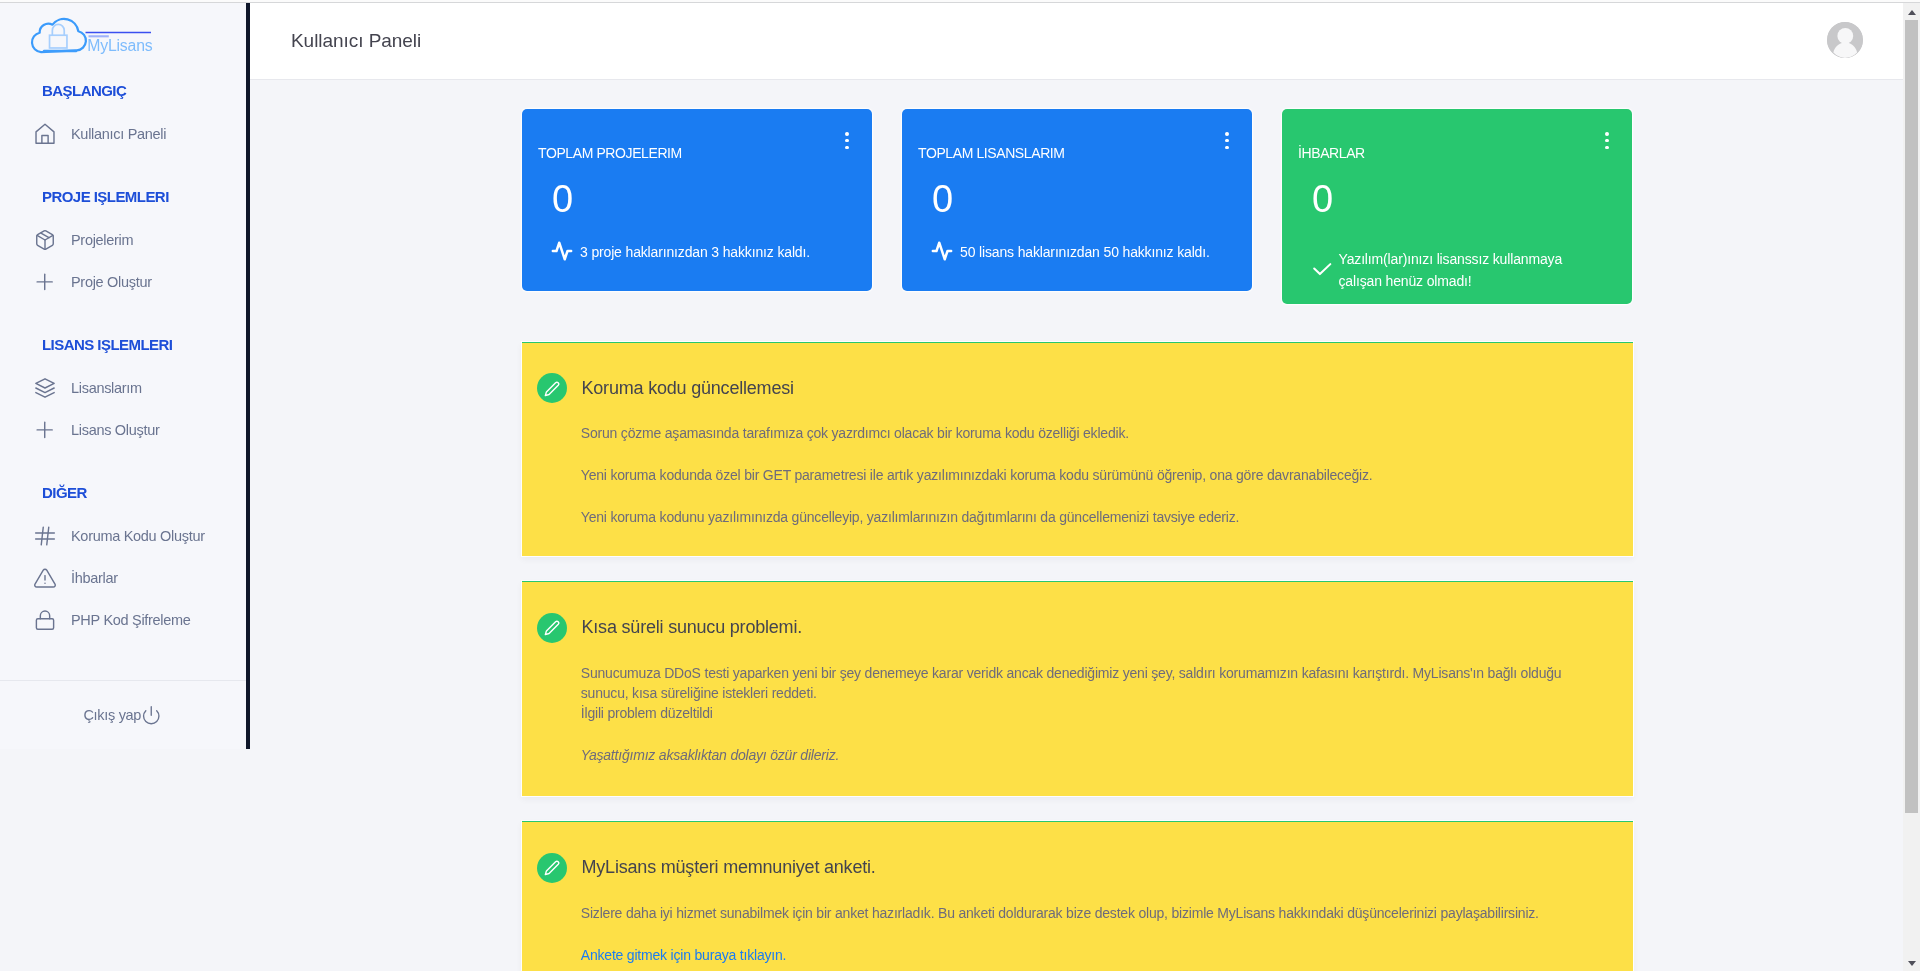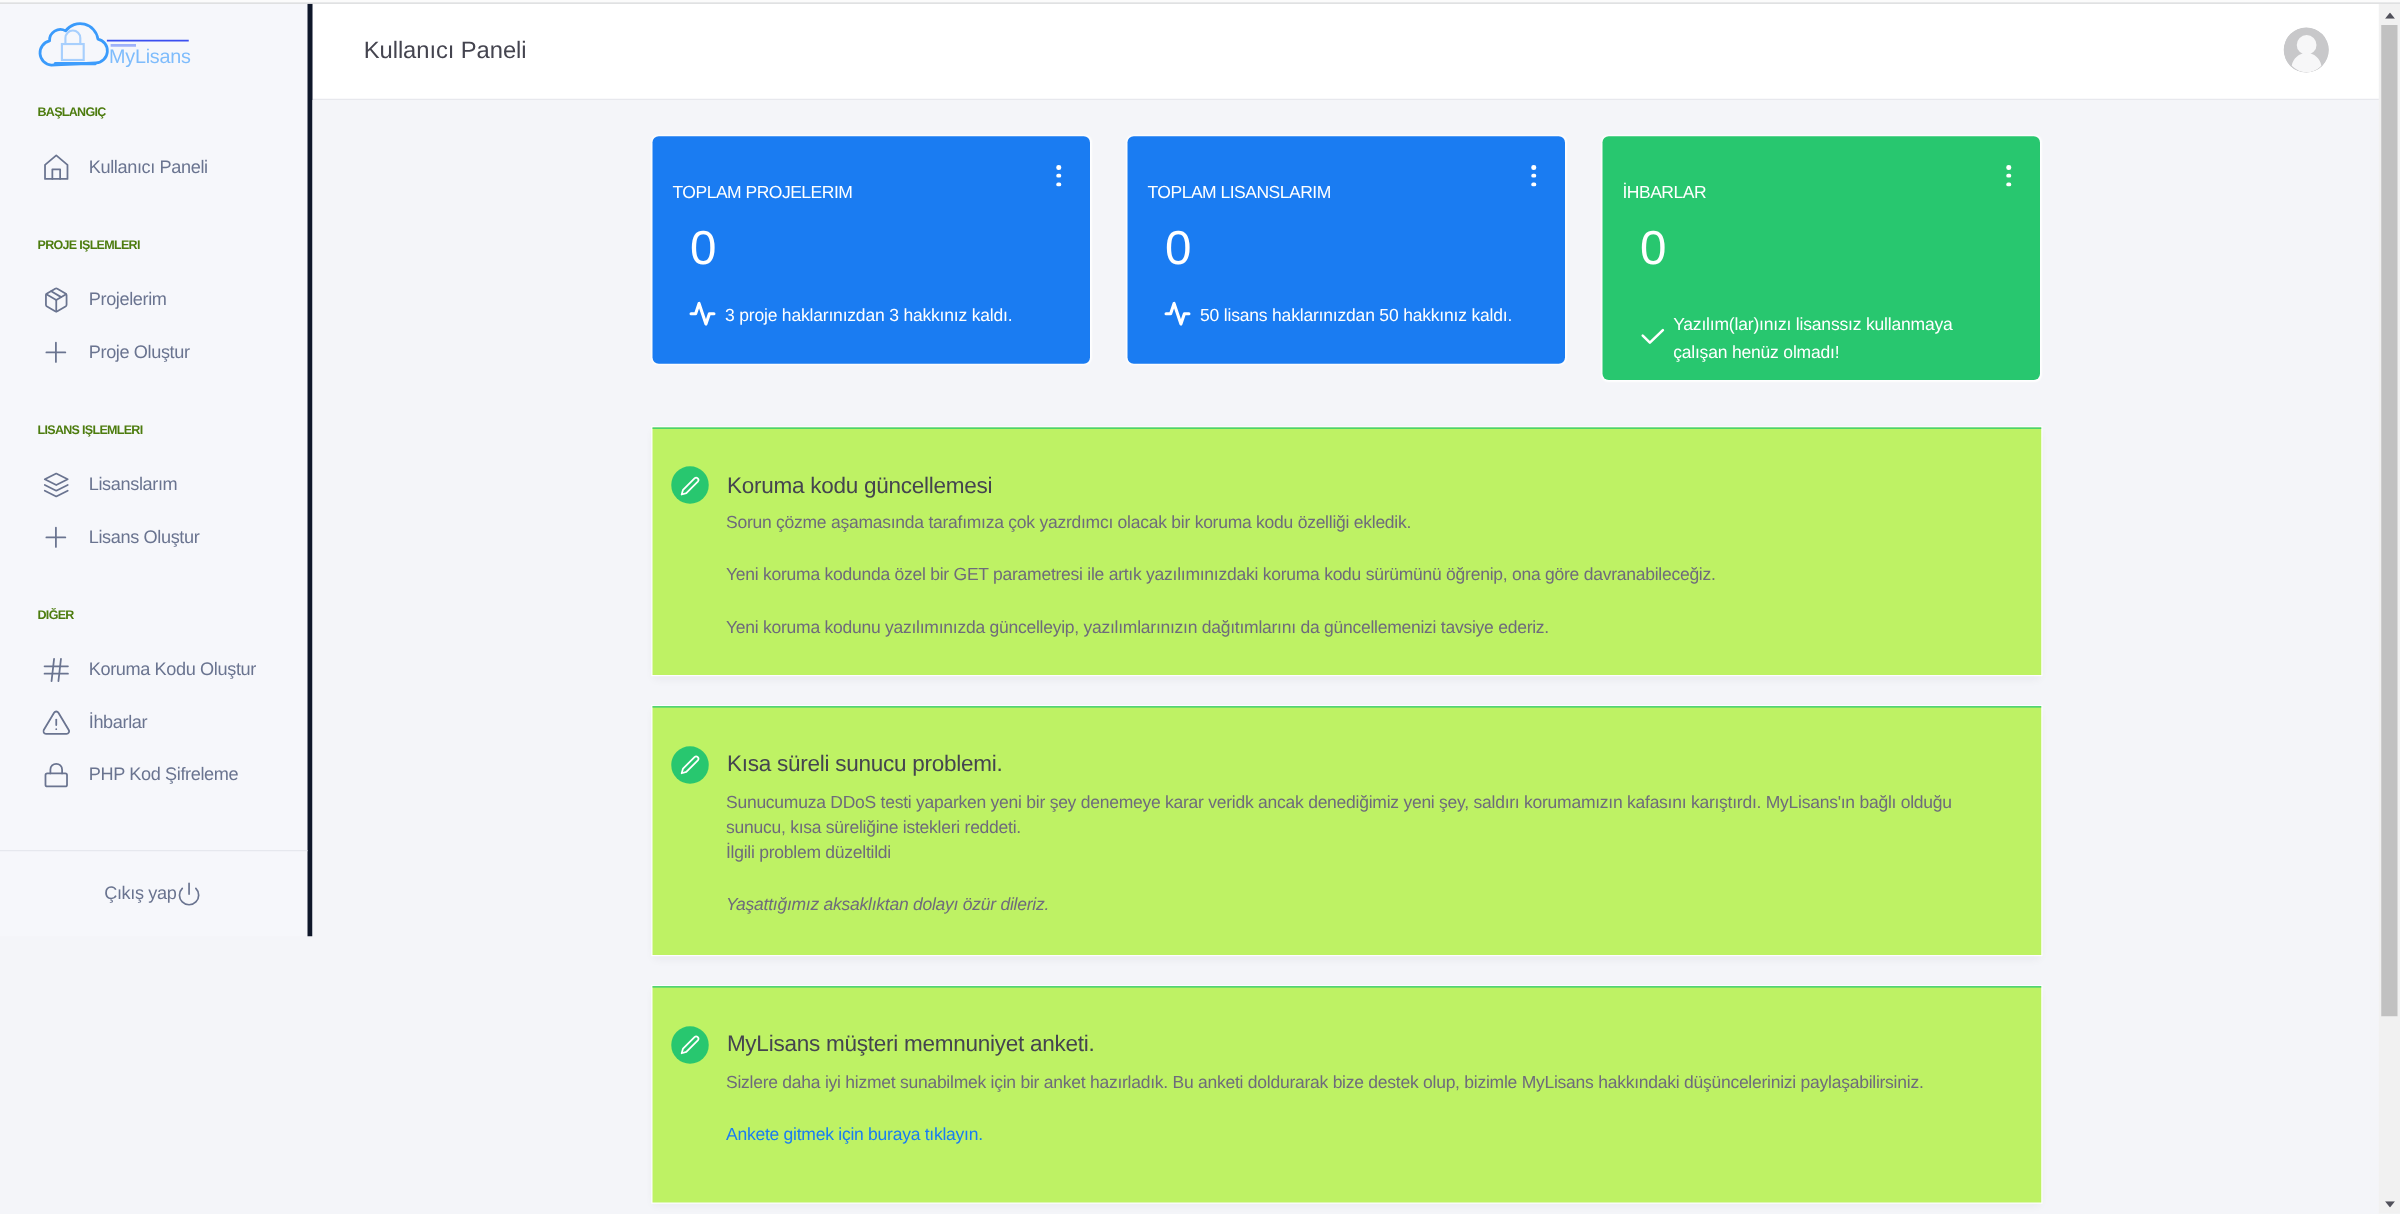--- a/index.html
+++ b/index.html
@@ -5,21 +5,21 @@
 *{box-sizing:border-box;margin:0;padding:0}
 html,body{width:1920px;height:971px;overflow:hidden}
 body{font-family:"Liberation Sans",sans-serif;background:#f4f5f9;color:#6e6b7b;-webkit-font-smoothing:antialiased}
 .app{display:flex;width:1920px;height:971px;position:relative}
 
 
 .sidebar{width:250px;height:749px;background:#f6f7fb;border-right:4px solid #0f172a;position:relative;flex:none;display:flex;flex-direction:column}
 .brand{height:70px;display:flex;align-items:flex-start;padding:12px 0 0 27px}
 .brand svg{display:block}
 .nav{flex:1;padding-top:7px}
-.nav-section{font-size:10px;font-weight:700;letter-spacing:-.55px;color:#4d7c0f;padding-left:30px;height:26px;display:flex;align-items:center;margin-bottom:10px}
+.nav-section{font-size:15px;font-weight:700;letter-spacing:-.55px;color:#1d4ed8;padding-left:42px;height:26px;display:flex;align-items:center;margin-bottom:10px}
 .nav-item{height:42px;display:flex;align-items:center;padding-left:34px;cursor:pointer}
 .nav-item .ic{width:22px;height:22px;flex:none;display:flex;align-items:center;justify-content:center;color:#6a7490}
 .nav-item .ic svg{display:block}
 .nav-item .lb{margin-left:15px;font-size:14.5px;letter-spacing:-.3px;color:#6a7490;white-space:nowrap}
 .gap-big{height:28px}
 .logout{height:69px;border-top:1px solid #e6e8ee;display:flex;align-items:center;padding:0 31px 0 30px;justify-content:center;cursor:pointer}
 .logout .lb{font-size:14.5px;letter-spacing:-.3px;color:#6a7490}
 .logout .ic{color:#6a7490;display:flex}
 
 
@@ -37,28 +37,28 @@
 .card .num{position:absolute;left:30px;top:69.1px;font-size:38px;font-weight:400;line-height:42px}
 .card .foot{position:absolute;left:30px;top:136px;display:flex;align-items:flex-start;gap:7px;width:300px}
 .card.green .foot{top:143px;gap:5.5px}
 .card .foot .txt{font-size:14px;letter-spacing:-.15px;line-height:19px;margin-top:-2px}
 .card.green .foot .txt{width:228px;line-height:22px;margin-top:-4px}
 .card .foot .ico{flex:none;display:flex;margin-top:-5px;margin-left:-1px}
 .card.green .foot .ico{margin-top:5px;margin-left:-1.5px}
 .dots{position:absolute;top:22.8px;right:22.8px;display:flex;flex-direction:column;gap:3.1px;align-items:center;cursor:pointer}
 .dots i{width:3.8px;height:3.8px;border-radius:50%;background:#fff;display:block}
 
-.panel{margin:37.8px 0 0 272px;width:1111px;background:#bef264;border-top:1.6px solid #28c76f;box-shadow:0 0 0 1px rgba(255,255,255,.9), 0 3px 7px rgba(34,41,47,.055);padding:0}
+.panel{margin:37.8px 0 0 272px;width:1111px;background:#fde047;border-top:1.6px solid #28c76f;box-shadow:0 0 0 1px rgba(255,255,255,.9), 0 3px 7px rgba(34,41,47,.055);padding:0}
 .panel+.panel{margin-top:25.2px}
 .panel .head{display:flex;align-items:center;gap:15px;padding:30.5px 0 0 14.5px}
 .panel .badge{width:30px;height:30px;border-radius:50%;background:#28c76f;display:flex;align-items:center;justify-content:center;flex:none;color:#fff}
 .panel .h{font-size:18px;letter-spacing:-.2px;color:#44444f;line-height:18px;margin-top:-1px}
 .panel .body{padding:0 30px 29px 58.8px;font-size:14px;letter-spacing:-.2px;color:#6e6b7b;line-height:20px}
 .panel .body p{margin-top:22px}
-.panel .body p:first-child{margin-top:4px}
+.panel .body p:first-child{margin-top:20px}
 .panel .body p.tight{margin-top:0}
 .panel .body p.it{font-style:italic;margin-bottom:2px}
 .panel:last-child .body{padding-bottom:45px}
 .panel .body a{color:#1a7cf2;text-decoration:none}
 
 
 .topstrip{position:absolute;left:0;top:0;width:1920px;height:3px;background:#fbfbfb;border-bottom:1px solid #d6d7d9;z-index:40}
 .scrollbar{position:absolute;right:0;top:3px;width:17px;height:968px;background:#f1f1f1;z-index:30}
 .scrollbar .up{position:absolute;top:6.5px;left:4.6px;line-height:0}
 .scrollbar .dn{position:absolute;bottom:5px;left:4.6px;line-height:0}

